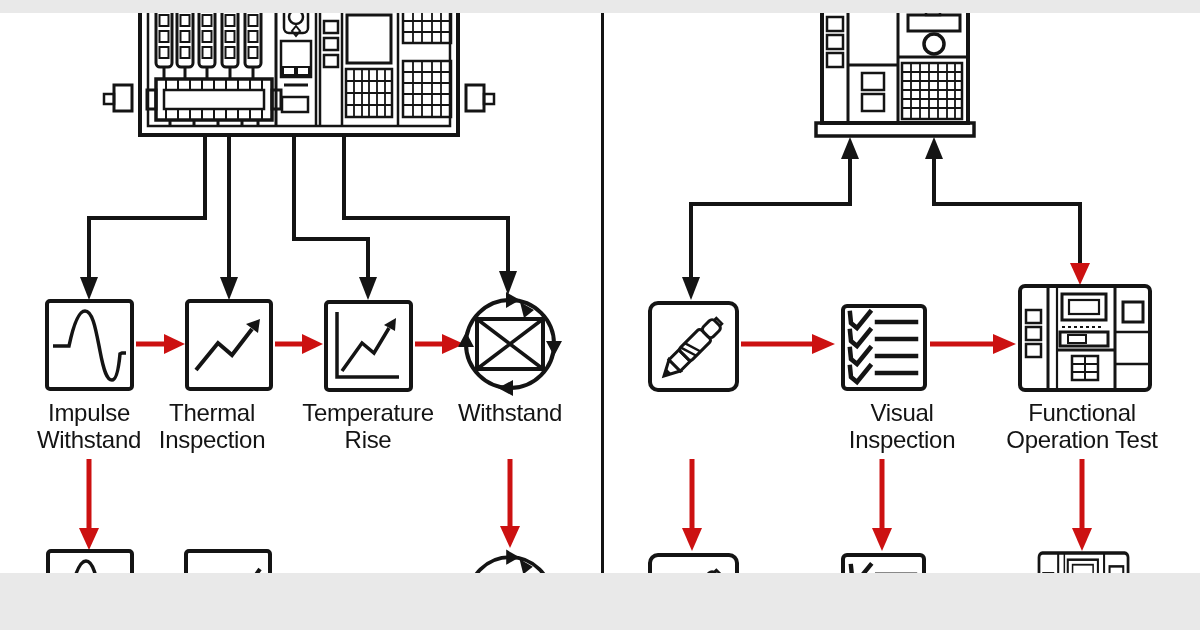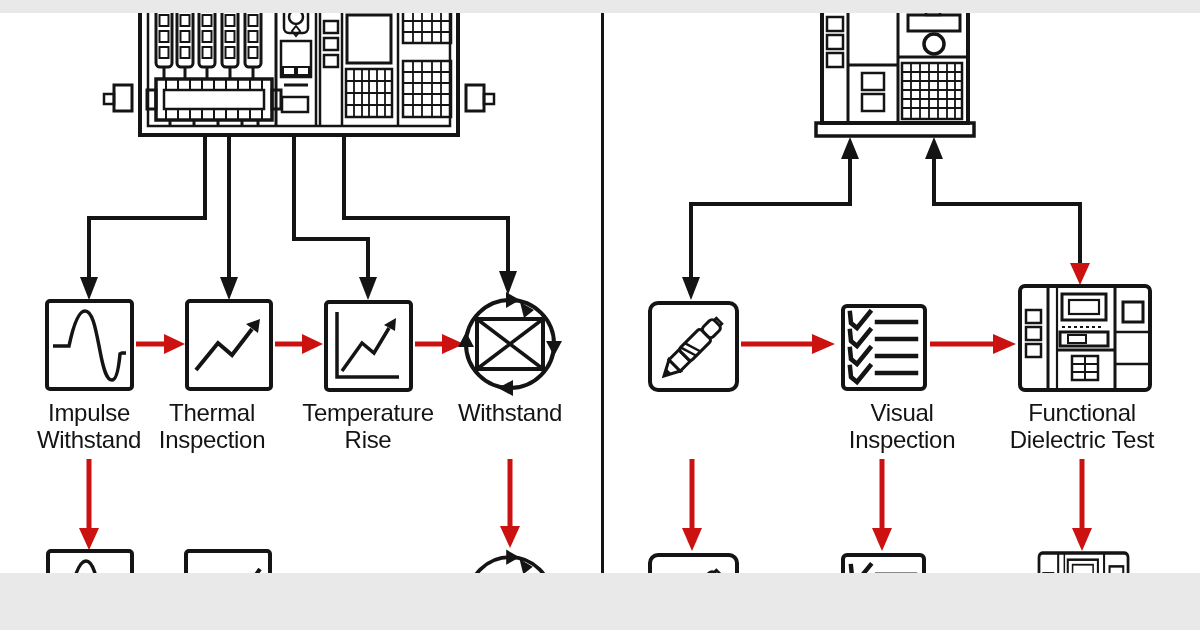--- a/index.html
+++ b/index.html
@@ -321,16 +321,16 @@
   <span>Withstand</span>
 </div>
 <div class="label" style="left:582px;top:386px">
 </div>
 <div class="label" style="left:792px;top:386px">
   <span>Visual</span>
   <span>Inspection</span>
 </div>
 <div class="label" style="left:972px;top:386px">
   <span>Functional</span>
-  <span>Dielectric Test</span>
+  <span>Operation Test</span>
 </div>
 
 </div>
 
 </body></html>

